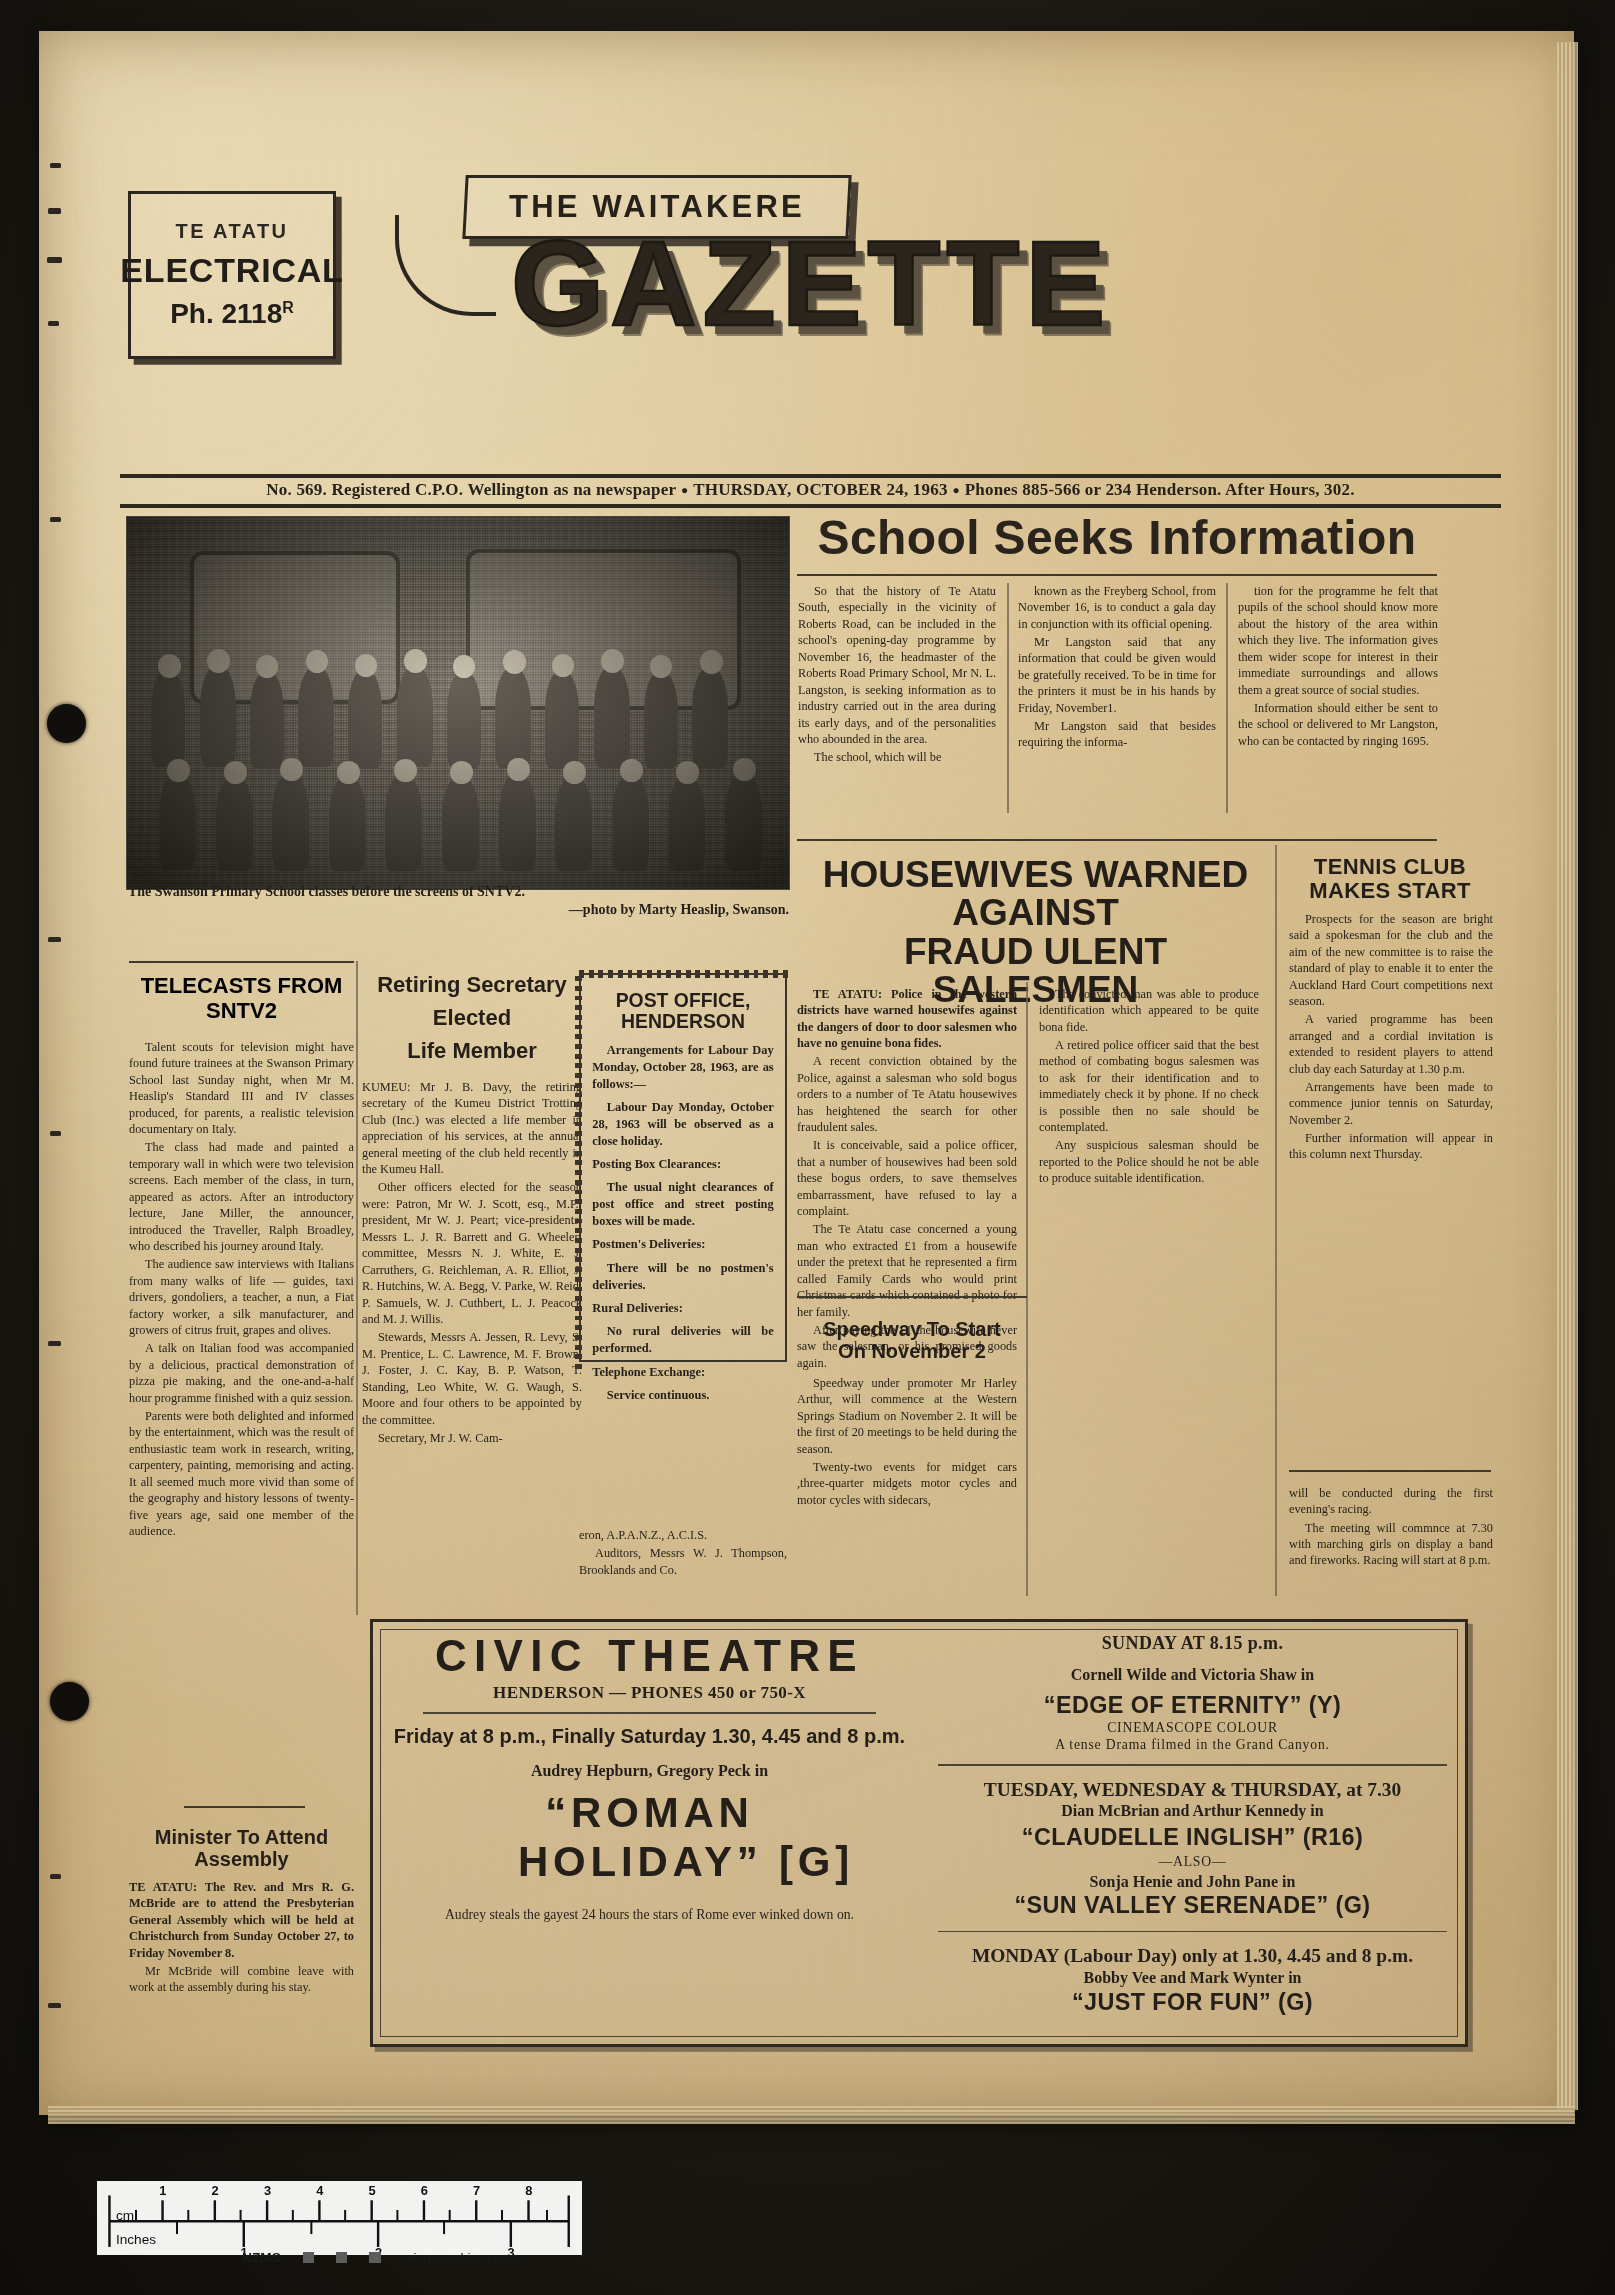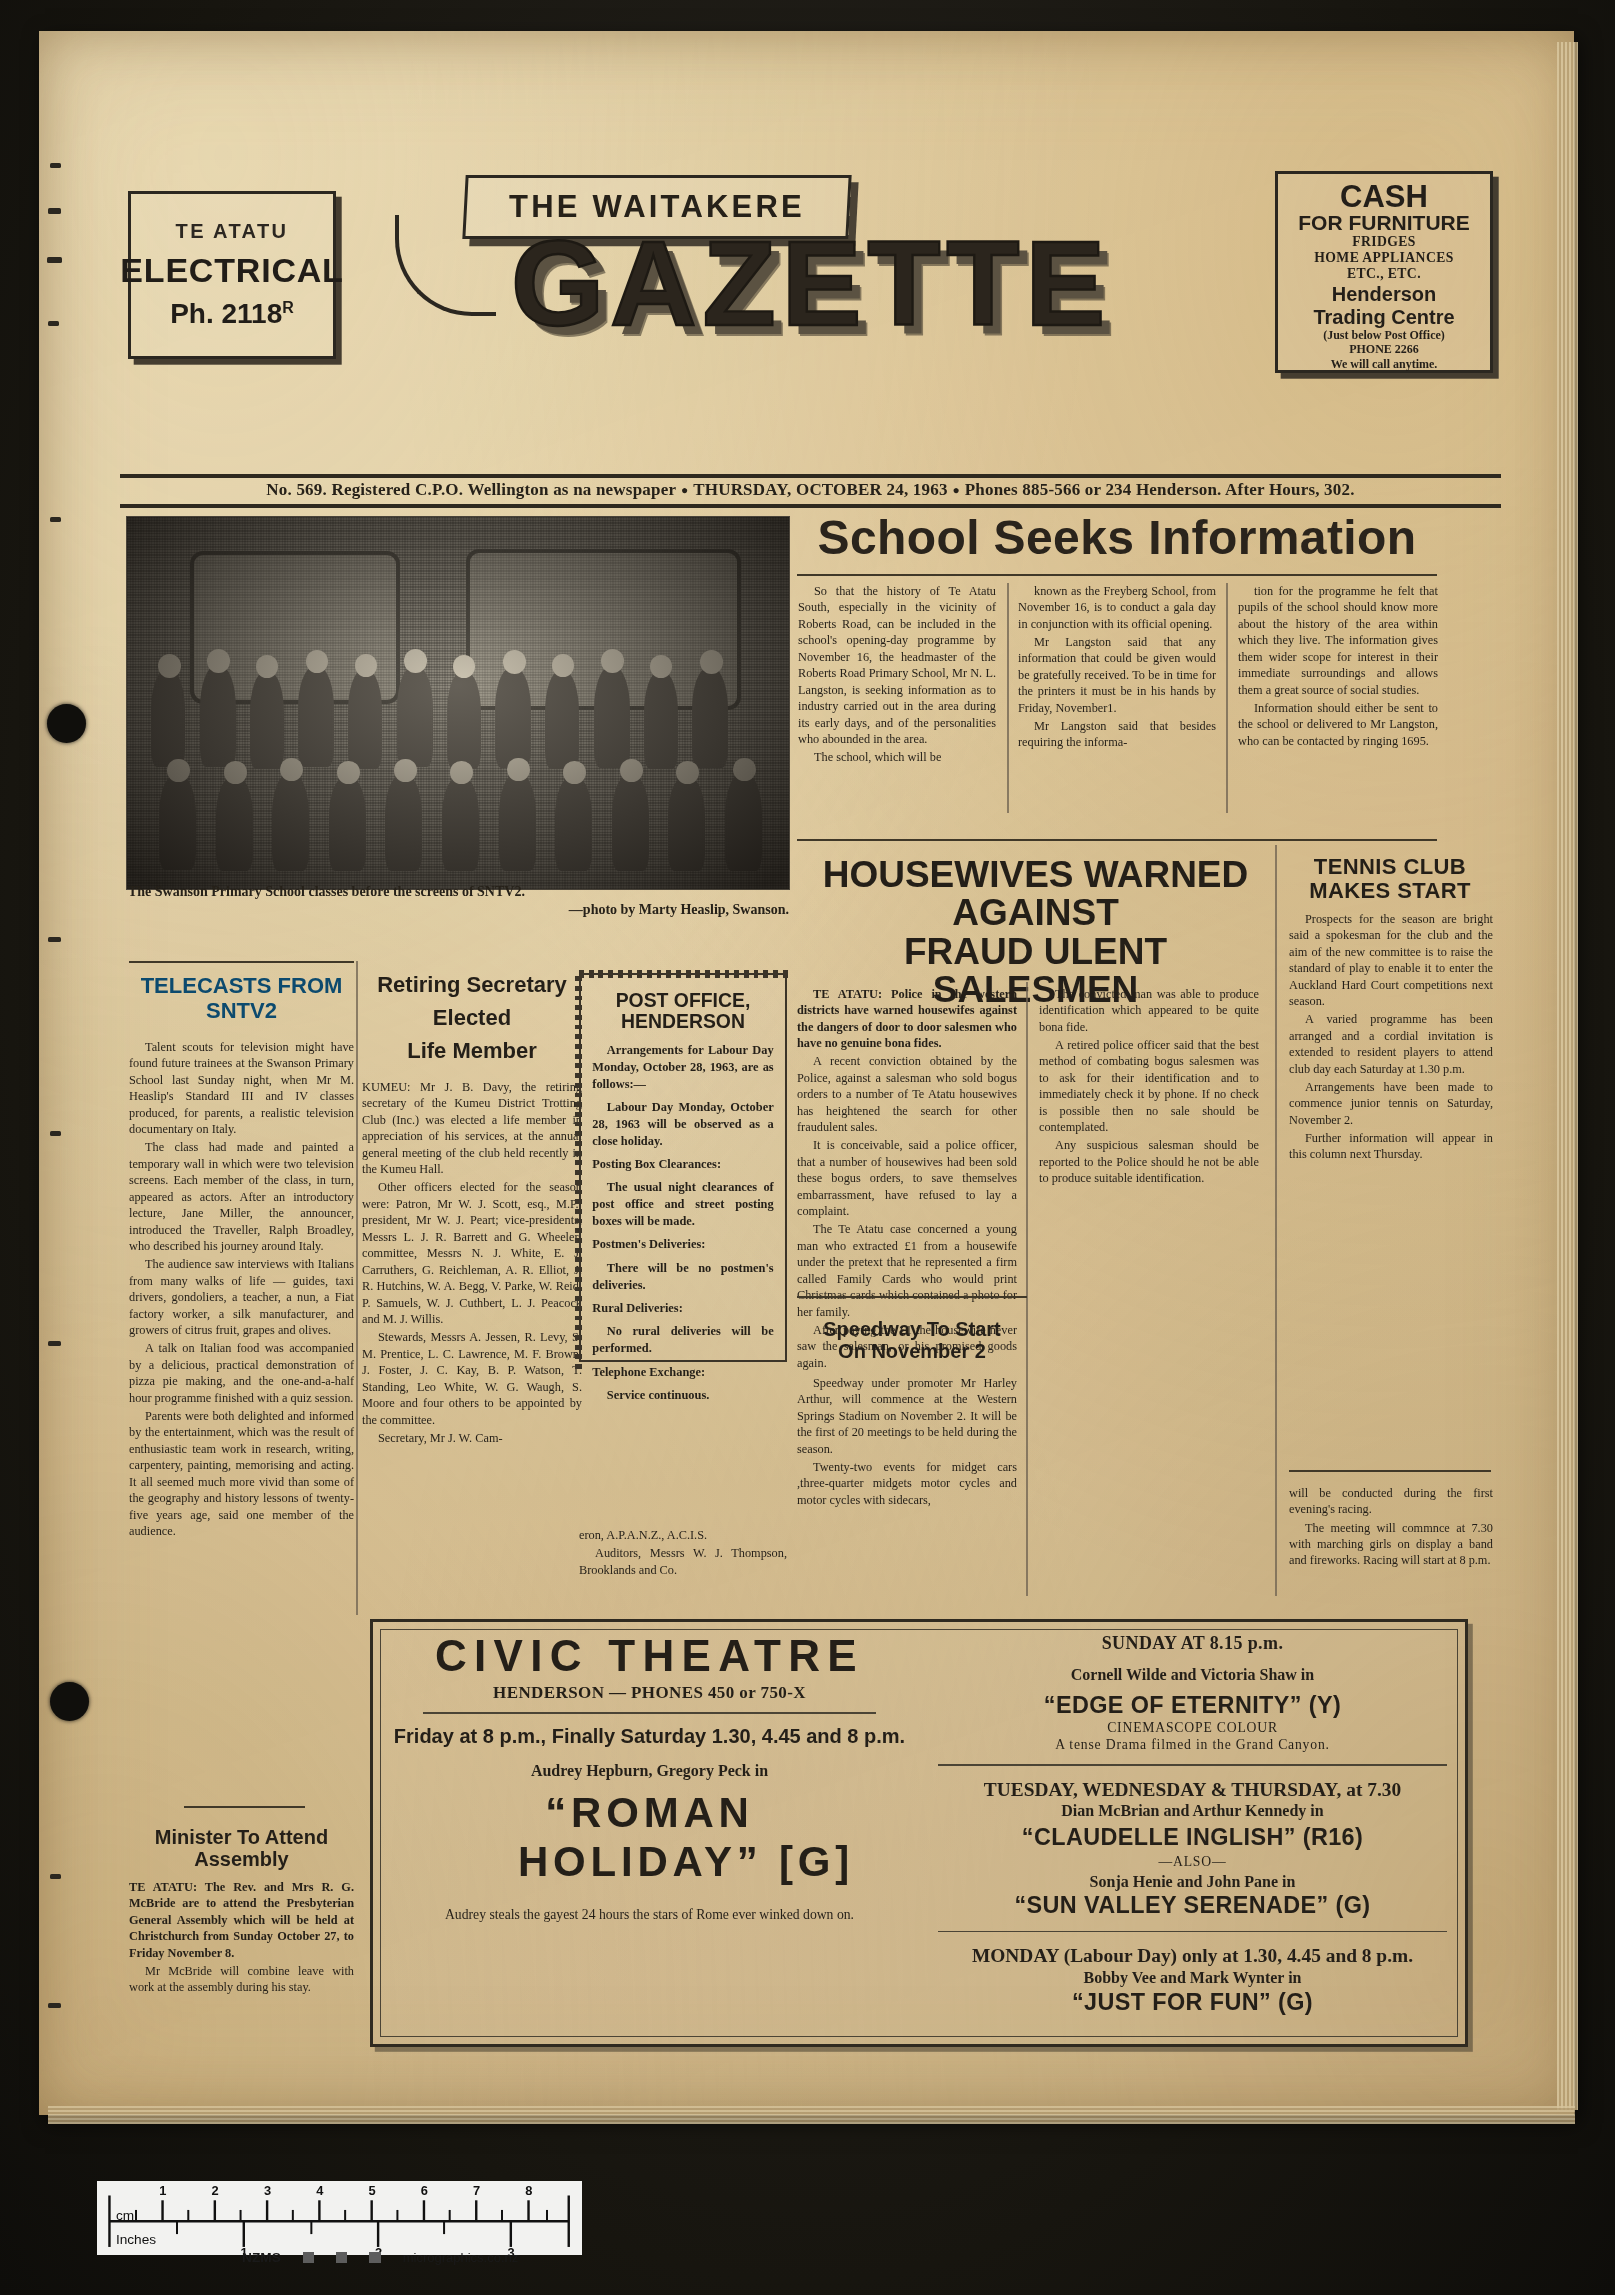--- a/index.html
+++ b/index.html
@@ -144,21 +144,21 @@
     line-height:1.04;color:#241f18;letter-spacing:0px;
   }
   .h-tennis{
     position:absolute;left:1250px;top:824px;width:202px;text-align:center;
     font-family:"Liberation Sans",sans-serif;font-weight:700;font-size:22px;
     line-height:1.1;color:#241f18;letter-spacing:0.4px;
   }
   .h-tele{
     position:absolute;left:90px;top:943px;width:225px;text-align:center;
     font-family:"Liberation Sans",sans-serif;font-weight:700;font-size:22px;
-    line-height:1.12;color:#0c4a6e;
+    line-height:1.12;color:#000000;
   }
   .h-retire{
     position:absolute;left:323px;top:937px;width:220px;text-align:center;
     font-family:"Liberation Sans",sans-serif;font-weight:700;font-size:22px;
     line-height:1.5;color:#241f18;
   }
   .h-minister{
     position:absolute;left:90px;top:1795px;width:225px;text-align:center;
     font-family:"Liberation Sans",sans-serif;font-weight:700;font-size:20px;
     line-height:1.1;color:#241f18;
@@ -235,32 +235,20 @@
       </div>
 
       <div class="logo">
         <div class="logo-swoosh"></div>
         <div class="logo-bar">
           <span>THE WAITAKERE</span>
         </div>
         <div class="logo-big">GAZETTE</div>
       </div>
 
-      <div class="ad-right">
-        <div class="ar-cash">CASH</div>
-        <div class="ar-furn">FOR FURNITURE</div>
-        <div class="ar-sm">FRIDGES</div>
-        <div class="ar-sm">HOME  APPLIANCES</div>
-        <div class="ar-sm">ETC.,  ETC.</div>
-        <div class="ar-hend">Henderson</div>
-        <div class="ar-hend">Trading Centre</div>
-        <div class="ar-tiny">(Just below Post Office)</div>
-        <div class="ar-tiny">PHONE 2266</div>
-        <div class="ar-tiny">We will call anytime.</div>
-      </div>
     </div>
 
     <div class="dateline">
       <span>No. 569. Registered C.P.O. Wellington as na newspaper</span><span class="bullet">●</span><span>THURSDAY, OCTOBER 24, 1963</span><span class="bullet">●</span><span>Phones 885-566 or 234 Henderson. After Hours, 302.</span>
     </div>
 
     <div class="photo">
       <div class="grain"></div>
       <div class="screenbox" style="left:63px;top:34px;width:202px;height:145px;"></div>
       <div class="screenbox" style="left:339px;top:32px;width:267px;height:153px;"></div>

